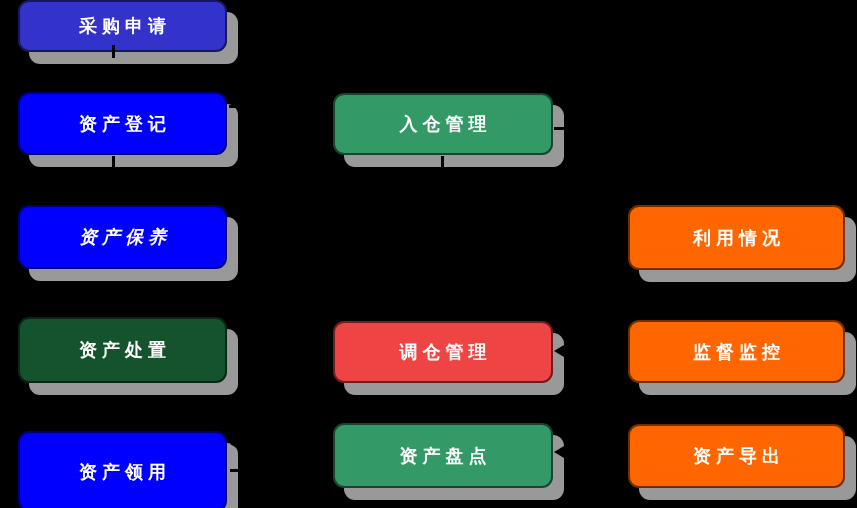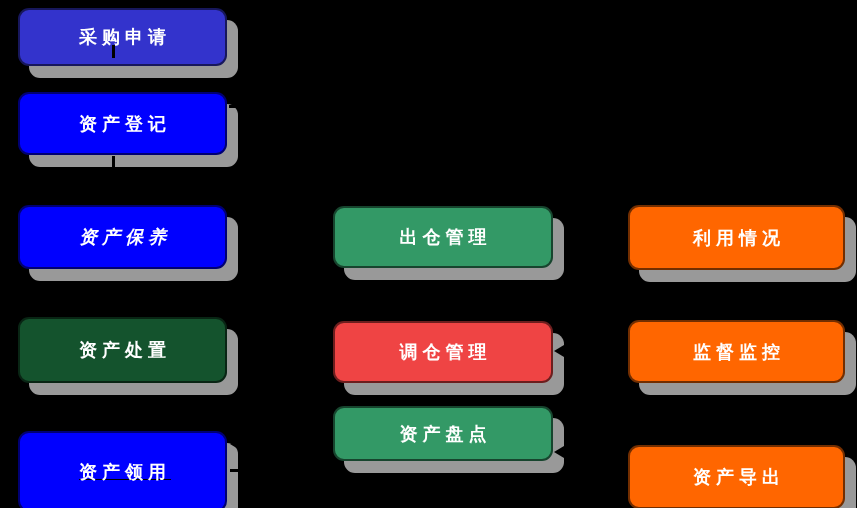--- a/index.html
+++ b/index.html
@@ -28,33 +28,33 @@
     font-size: 18px;
     letter-spacing: 5px;
     margin-right: -5px;
     white-space: nowrap;
   }
   
   .c1 { left: 18px;  width: 209px; }
   .c2 { left: 333px; width: 220px; }
   .c3 { left: 628px; width: 217px; }
   
-  .n00 { top: 8px;   height: 58px; }
+  .n00 { top: 0;   height: 52px; }
   .n01 { top: 92px;  height: 63px; }
   .n02 { top: 205px; height: 64px; }
   .n03 { top: 317px; height: 66px; }
   .n04 { top: 431px; height: 81px; text-decoration: underline; }
   .n11 { top: 93px;  height: 62px; }
   .n12 { top: 206px; height: 62px; }
   .n13 { top: 321px; height: 62px; }
-  .n14 { top: 406px; height: 55px; }
+  .n14 { top: 423px; height: 65px; }
   .n21 { top: 92px;  height: 63px; }
   .n22 { top: 205px; height: 65px; }
   .n23 { top: 320px; height: 63px; }
-  .n24 { top: 445px; height: 64px; }
+  .n24 { top: 424px; height: 64px; }
   
   .mark {
     position: absolute;
     background: #000000;
   }
   .arrowhead {
     position: absolute;
     width: 0; height: 0;
     border-top: 6px solid transparent;
     border-bottom: 6px solid transparent;
@@ -84,22 +84,22 @@
   <div class="node c1 n02" style="background-color: rgb(0, 0, 255); font-style: italic;">
     <span class="node-label">资产保养</span>
   </div>
   <div class="node c1 n03" style="background-color: #14532d;">
     <span class="node-label">资产处置</span>
   </div>
   <div class="node c1 n04" style="background-color: rgb(0, 0, 255);">
     <span class="node-label">资产领用</span>
   </div>
 
-  <div class="node c2 n12" style="background-color: rgb(51, 153, 102);">
-    <span class="node-label">出仓管理</span>
+  <div class="node c2 n11" style="background-color: rgb(51, 153, 102);">
+    <span class="node-label">入仓管理</span>
   </div>
   <div class="node c2 n13" style="background-color: #ef4444;">
     <span class="node-label">调仓管理</span>
   </div>
   <div class="node c2 n14" style="background-color: rgb(51, 153, 102);">
     <span class="node-label">资产盘点</span>
   </div>
 
   <div class="node c3 n22" style="background-color: rgb(255, 102, 0);">
     <span class="node-label">利用情况</span>

